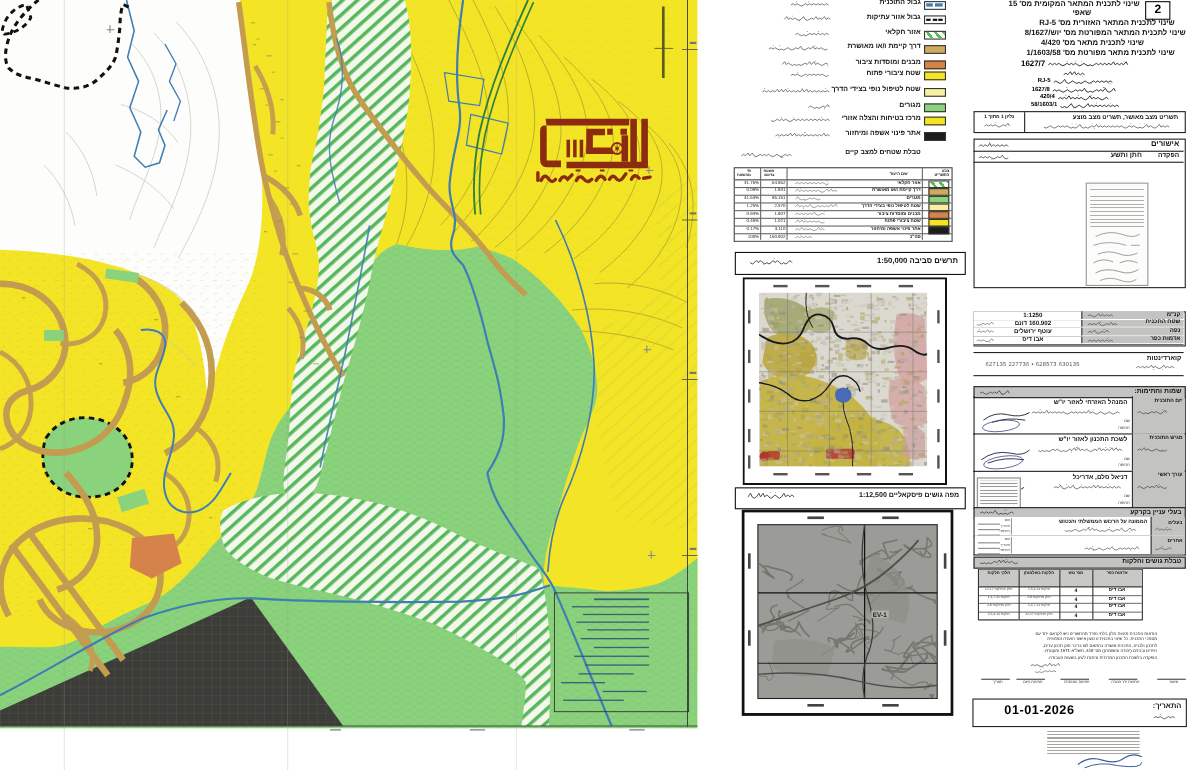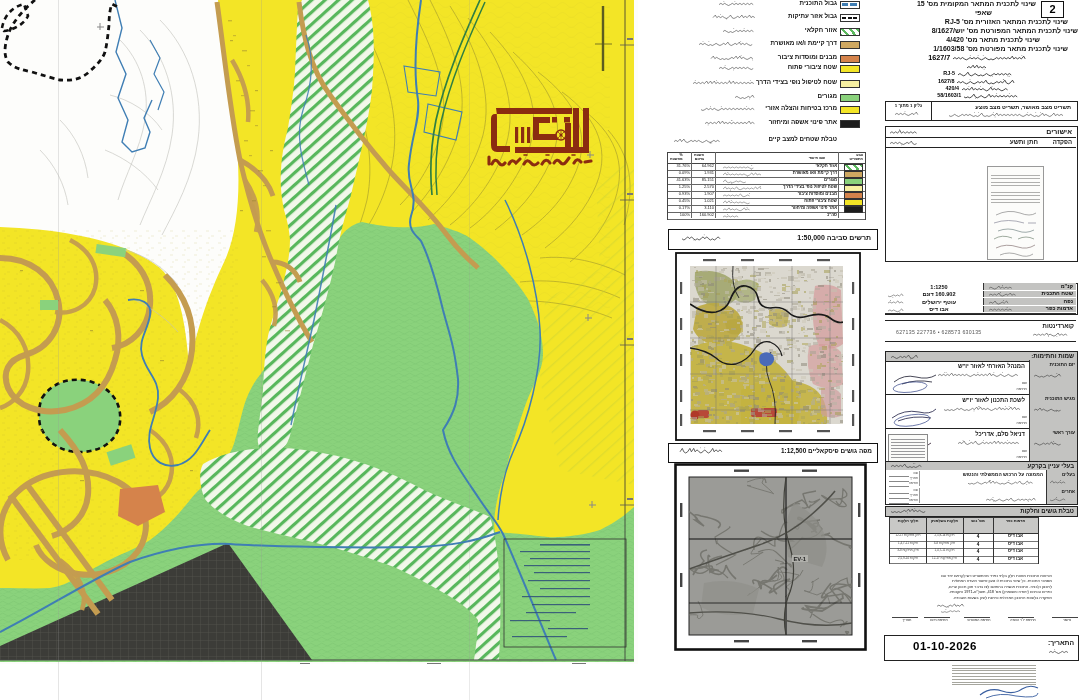--- a/index.html
+++ b/index.html
@@ -1731,21 +1731,21 @@
 <div class="abs hb" style="left:124px;top:619px;width:30px;font-size:3.4px;color:#222;text-align:center;white-space:nowrap">חתימת יו"ר הועדה</div>
 <div class="abs" style="left:168px;top:617px;width:26px;border-top:0.5px solid #444"></div>
 <div class="abs hb" style="left:168px;top:619px;width:30px;font-size:3.4px;color:#222;text-align:center;white-space:nowrap">אישור</div>
 
 <div class="abs" style="left:0px;top:635px;width:193px;height:24px;border:1.2px solid #222;background:#fff">
 <div class="hb b" style="position:absolute;right:4px;top:3px;font-size:6.8px">התאריך:</div>
 <div style="position:absolute;right:8px;top:13px"><svg width="22" height="6" viewBox="0 0 22 6" style="display:inline-block;vertical-align:middle">
             <path d="M1,3.6 q1.9,-2.5 3.8,0 q1.9,-2.5 3.8,0 q1.9,1.8 3.8,0 q1.9,-2.5 3.8,0 q1.9,-2.5 3.8,0" stroke="#3a3a3a" stroke-width="0.7" fill="none"></path>
             <circle cx="6.7" cy="0.6" r="0.4" fill="#3a3a3a"></circle>
           </svg></div>
-<div style="position:absolute;left:28px;top:4px;font-size:11.5px;font-weight:bold;letter-spacing:0.5px">01-10-2026</div>
+<div style="position:absolute;left:28px;top:4px;font-size:11.5px;font-weight:bold;letter-spacing:0.5px">01-01-2026</div>
 </div>
 
 <div class="abs" style="left:62px;top:663px;width:96px;height:37px">
 <div style="position:absolute;left:6px;top:0;right:6px;height:24px;background:repeating-linear-gradient(to bottom,transparent 0 1.8px,#a6a69e 1.8px 2.8px)"></div>
 <svg style="position:absolute;left:30px;top:22px" width="66" height="15" viewBox="0 0 66 15">
 <path d="M4,10 q10,-8 22,-4 q12,4 20,-2 q8,-5 16,-1" stroke="#3a5fa0" stroke-width="1.1" fill="none"></path>
 <path d="M10,13 q14,-6 30,-2 q22,3 22,-3" stroke="#3a5fa0" stroke-width="0.9" fill="none"></path>
 </svg>
 </div>
 </div>

